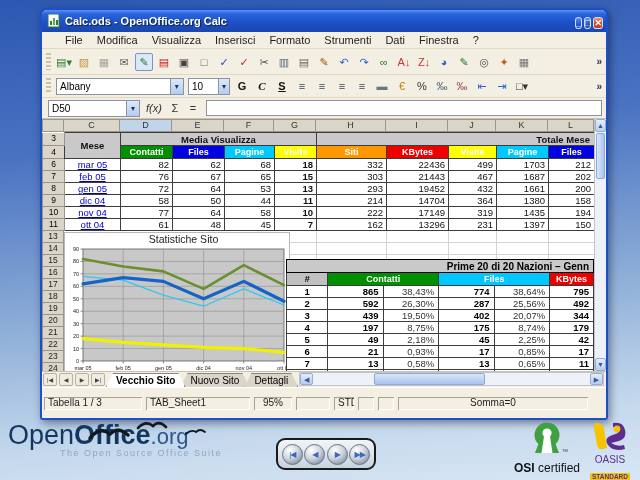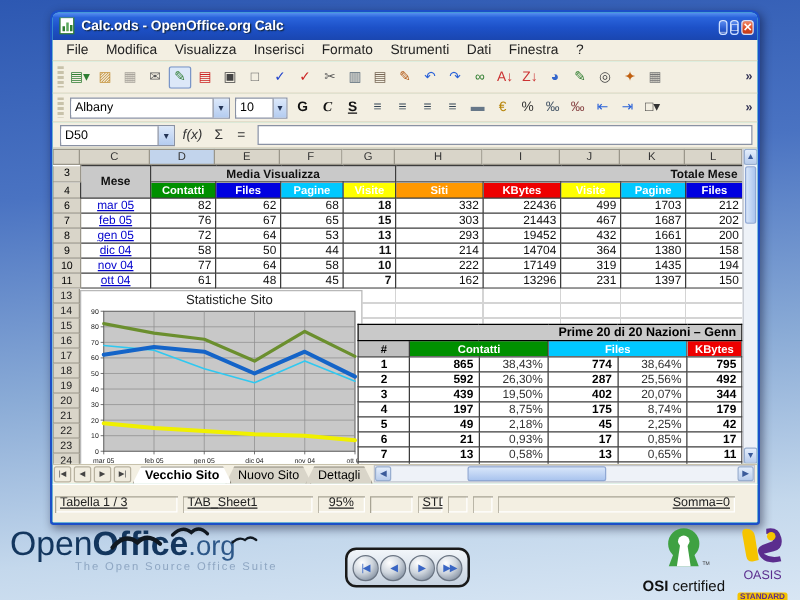--- a/index.html
+++ b/index.html
@@ -15,21 +15,21 @@
               background:linear-gradient(180deg,#5a93f2 0%,#2a64dc 18%,#1d51c8 55%,#1a46b0 100%); }
   .appicon { width:14px; height:14px; margin-right:4px; }
   .title { color:#fff; font-size:11px; font-weight:bold; text-shadow:1px 1px 1px #123; flex:1;
            white-space:nowrap; overflow:hidden; }
   .wbtn { width:17px; height:15px; margin-left:2px; border:1px solid #cfe0ff; border-radius:3px;
           color:#fff; font-size:9px; line-height:13px; text-align:center; font-weight:bold;
           background:linear-gradient(180deg,#5c8cf0,#2a5cd0 60%,#1e4ab8); }
   .wbtn.close { background:linear-gradient(180deg,#f08a6a,#dd4a22 55%,#c23a18); }
 
   .menubar { height:17px; flex:0 0 17px; background:#f3efe2; display:flex; align-items:center;
-             font-size:11px; color:#222; padding-left:4px; border-bottom:1px solid #e0dac4; }
+             font-size:11px; color:#222; padding-left:16px; border-bottom:1px solid #e0dac4; }
   .menu-item { padding:1px 7px; }
 
   .toolbar { background:#f3efe2; display:flex; align-items:center; border-bottom:1px solid #ded8c2; }
   .tb-std { height:26px; flex:0 0 26px; }
   .tb-fmt { height:23px; flex:0 0 23px; }
   .grip { width:5px; height:70%; margin:0 3px 0 4px;
           background:repeating-linear-gradient(180deg,#c8c2aa 0 2px,transparent 2px 4px); }
   .tbwrap { display:flex; align-items:center; flex:1; overflow:hidden; }
   .tbtn { min-width:18px; height:18px; margin:0 1px; font-size:11px; line-height:17px; text-align:center;
           border:1px solid transparent; border-radius:2px; white-space:nowrap; }
@@ -114,25 +114,25 @@
   .tab.active { background:#fff; font-weight:bold; z-index:2; position:relative; }
   .hscroll { flex:1; height:14px; margin:0 2px 1px 6px; display:flex; align-items:center;
              background:#eef2f8; border:1px solid #c0c4cc; }
   .hbtn { width:13px; height:12px; background:linear-gradient(180deg,#e4eefc,#b8ccec);
           border:1px solid #98aed0; border-radius:2px; color:#3a5a9a; font-size:7px; text-align:center; line-height:11px;}
   .htrack { flex:1; height:12px; position:relative; }
   .hthumb { position:absolute; left:22%; width:40%; top:0; height:12px;
             background:linear-gradient(180deg,#d8e6fa,#aac4ee); border:1px solid #90a8d4; border-radius:2px; }
 
   .statusbar { height:16px; flex:0 0 16px; background:#f3efe2; display:flex; align-items:center;
-               padding:15px 2px; font-size:10px; color:#222; border-top:1px solid #fff;text-decoration:underline; }
+               padding:15px 2px; font-size:10px; color:#222; border-top:1px solid #fff; }
   .seg { height:13px; line-height:12px; margin-right:4px; padding:0 4px; background:#f3efe2;
          box-shadow:inset 1px 1px 0 #a8a494, inset -1px -1px 0 #fff; white-space:nowrap; overflow:hidden; }
   .s1{width:98px;} .s2{width:104px;} .s3{width:38px;text-align:center;} .s4{width:34px;}
-  .s5{width:20px;text-align:center;} .s6{width:16px;} .s7{width:16px;} .s8{flex:1;text-align:right;margin-right:16px;}
+  .s5{width:20px;text-align:center;} .s6{width:16px;} .s7{width:16px;} .s8{flex:1;text-align:center;margin-right:16px;}
 
   
   .branding { position:absolute; left:8px; top:420px; width:250px; }
   .birds { position:absolute; left:52px; top:-2px; }
   .lg { font-size:27px; color:#13365e; letter-spacing:0; white-space:nowrap; }
   .lg .o1 { font-weight:normal; } .lg .o2 { font-weight:bold; } .lg .o3 { font-size:22px; color:#2d5788; }
   .tagline { font-size:9px; color:#8ea6c2; letter-spacing:1.5px; padding-left:52px; margin-top:-3px; }
 
   .player { position:absolute; left:276px; top:438px; width:100px; height:32px; border:2px solid #1a1a1a;
             border-radius:9px; background:linear-gradient(180deg,#f2f6fa,#c6d2e0); display:flex;

